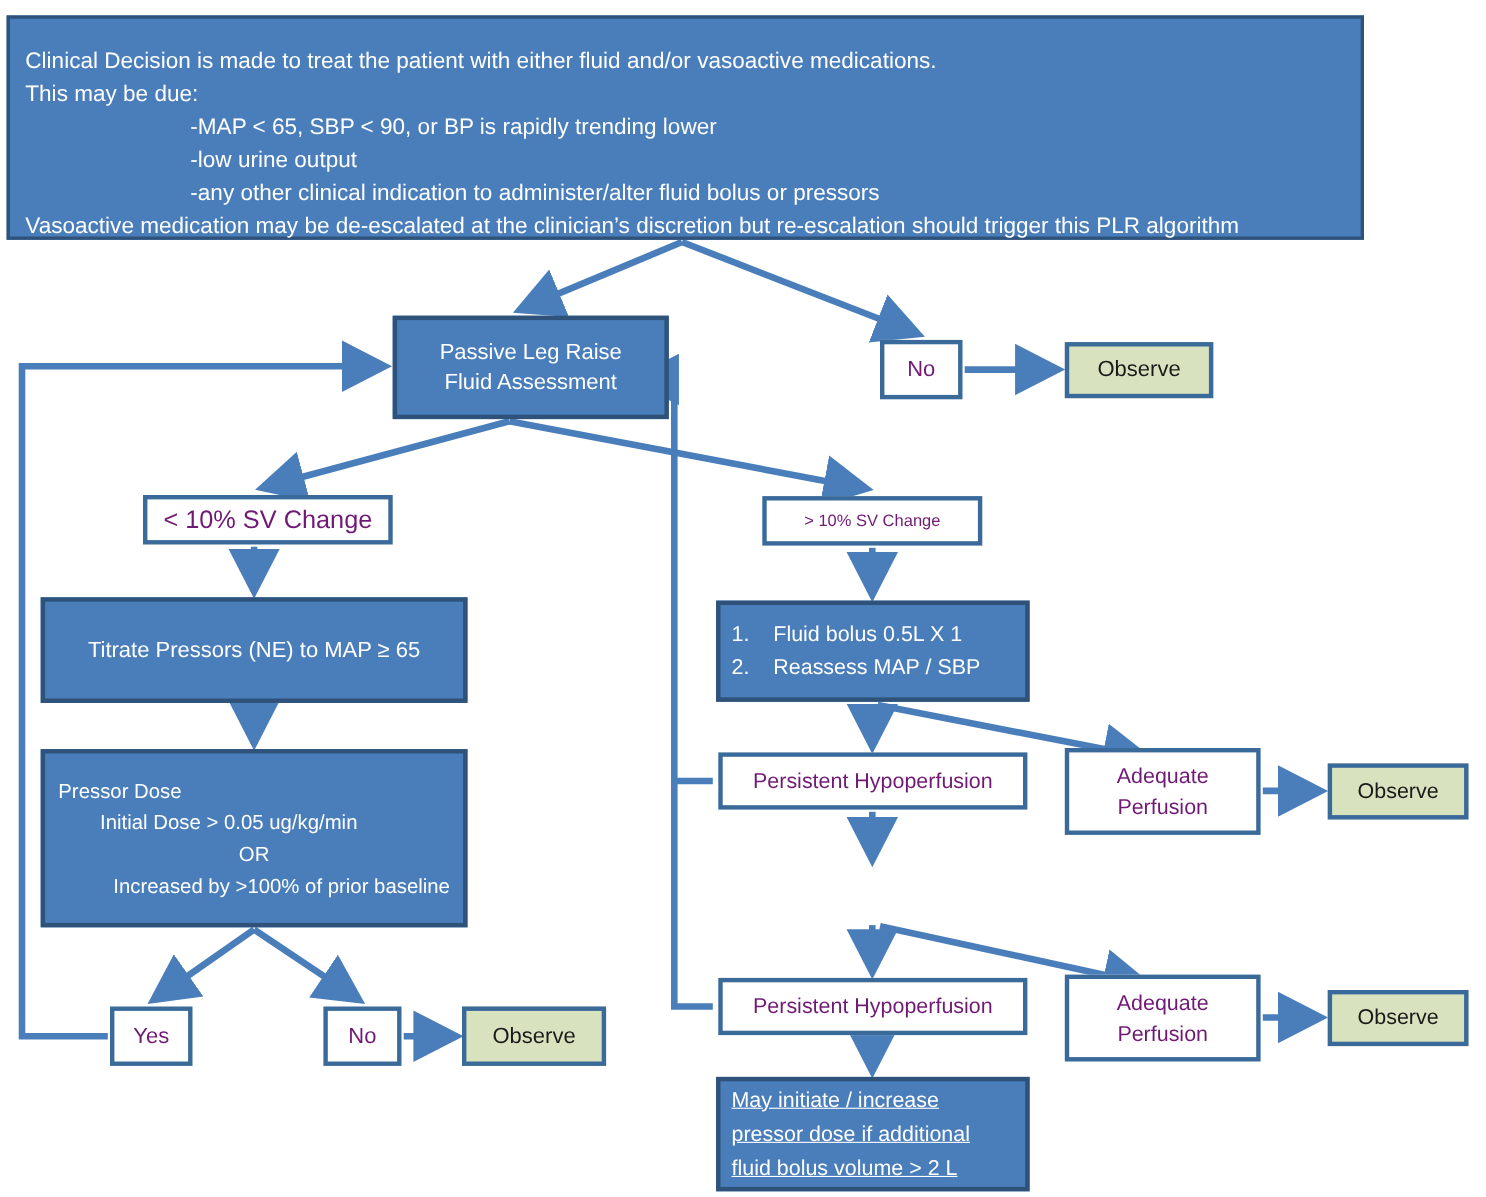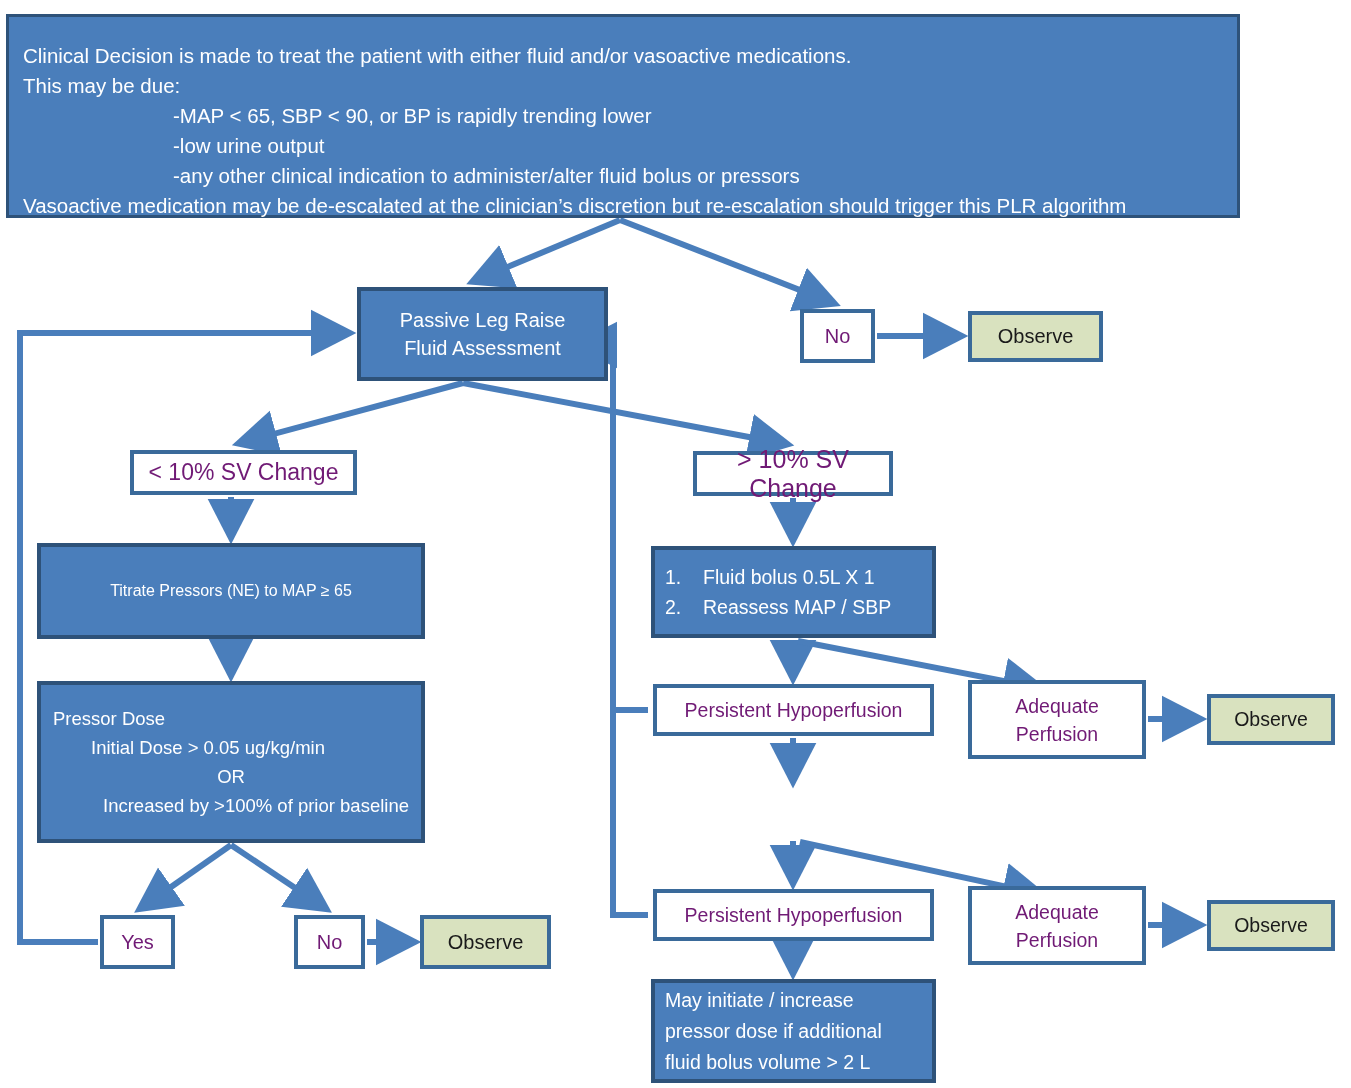--- a/index.html
+++ b/index.html
@@ -59,23 +59,23 @@
     border-width: 3px;
   }
   .hdr .ln { white-space: pre; }
   .indent { padding-left: 150px; }
 
   .n-plr   { left: 357px;  top: 287px; width: 251px; height: 94px; font-size: 20px; line-height: 28px; }
   .n-no1   { left: 800px;  top: 309px; width: 75px;  height: 54px; font-size: 20px; }
   .n-obs1  { left: 968px;  top: 311px; width: 135px; height: 51px; font-size: 20px; }
 
   .n-lt10  { left: 130px;  top: 450px; width: 227px; height: 45px; font-size: 23px; }
-  .n-gt10  { left: 693px;  top: 451px; width: 200px; height: 45px; font-size: 25px; }
-
-  .n-titr  { left: 37px;   top: 543px; width: 388px; height: 96px; font-size: 16px; }
+  .n-gt10  { left: 693px;  top: 451px; width: 200px; height: 45px; font-size: 15px; }
+
+  .n-titr  { left: 37px;   top: 543px; width: 388px; height: 96px; font-size: 20px; }
   .n-dose  { left: 37px;   top: 681px; width: 388px; height: 162px;
              padding: 10px 12px; font-size: 18.5px; line-height: 29px; }
   .n-dose .l1 { text-align: left; }
   .n-dose .l2 { text-align: left; padding-left: 38px; }
   .n-dose .l3 { text-align: center; }
   .n-dose .l4 { text-align: right; }
 
   .n-yes   { left: 100px;  top: 915px; width: 75px;  height: 54px; font-size: 20px; }
   .n-no2   { left: 294px;  top: 915px; width: 71px;  height: 54px; font-size: 20px; }
   .n-obs2  { left: 420px;  top: 915px; width: 131px; height: 54px; font-size: 20px; }
@@ -91,21 +91,21 @@
 
   .n-rep   { left: 630px;  top: 787px; width: 327px; height: 52px; font-size: 19.5px;
              padding-left: 10px; text-align: left; align-items: flex-start; }
 
   .n-ph2   { left: 653px;  top: 889px; width: 281px; height: 52px; font-size: 19.5px; }
   .n-ap2   { left: 968px;  top: 886px; width: 178px; height: 79px; font-size: 19.5px; line-height: 28px; }
   .n-obs4  { left: 1207px; top: 900px; width: 128px; height: 51px; font-size: 19.5px; }
 
   .n-incr  { left: 651px;  top: 979px; width: 285px; height: 104px;
              padding: 4px 10px; font-size: 19.5px; line-height: 31px;
-             text-align: left; align-items: flex-start; }
+             text-align: left; align-items: flex-start; text-decoration: underline; }
 </style>
 </head>
 <body>
 
 <div id="canvas">
 
   <svg class="edges" viewBox="0 0 1351 1088" xmlns="http://www.w3.org/2000/svg">
     <defs>
       <marker id="ah" markerWidth="9" markerHeight="9" refX="6.2" refY="4.5" orient="auto" markerUnits="strokeWidth">
         <path d="M0,0.6 L7.6,4.5 L0,8.4 z" fill="#4a7ebb"></path>

